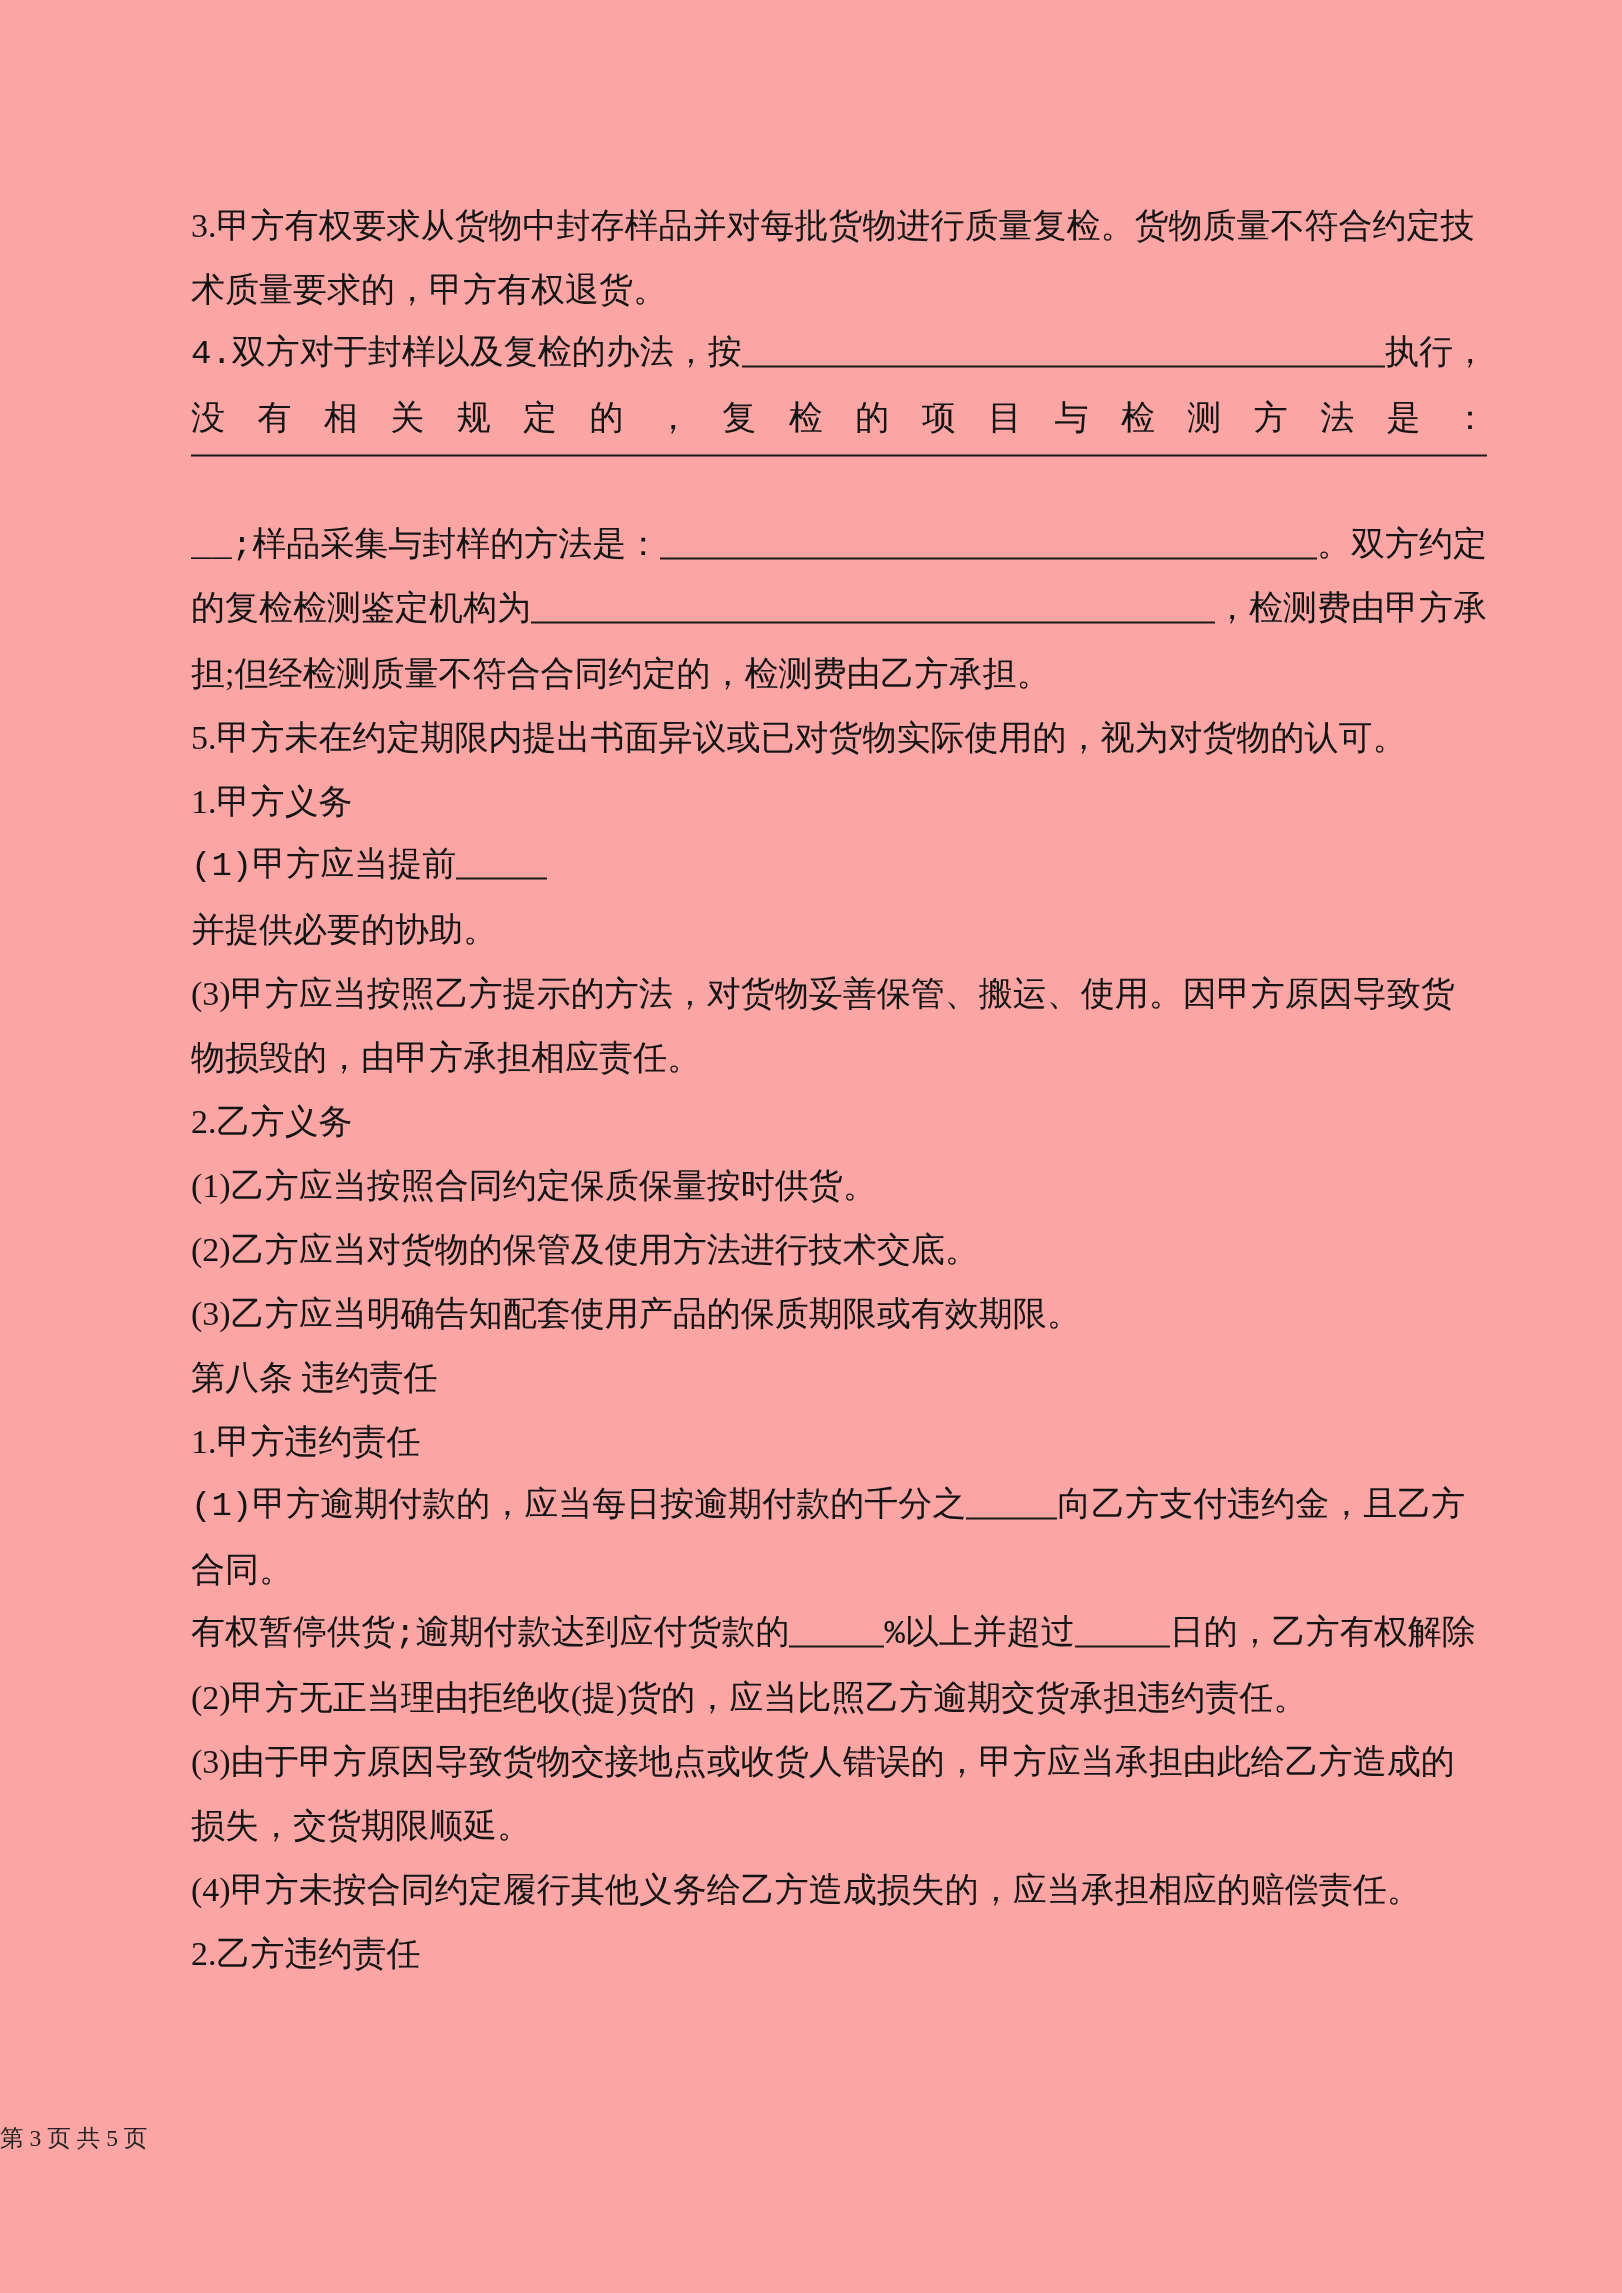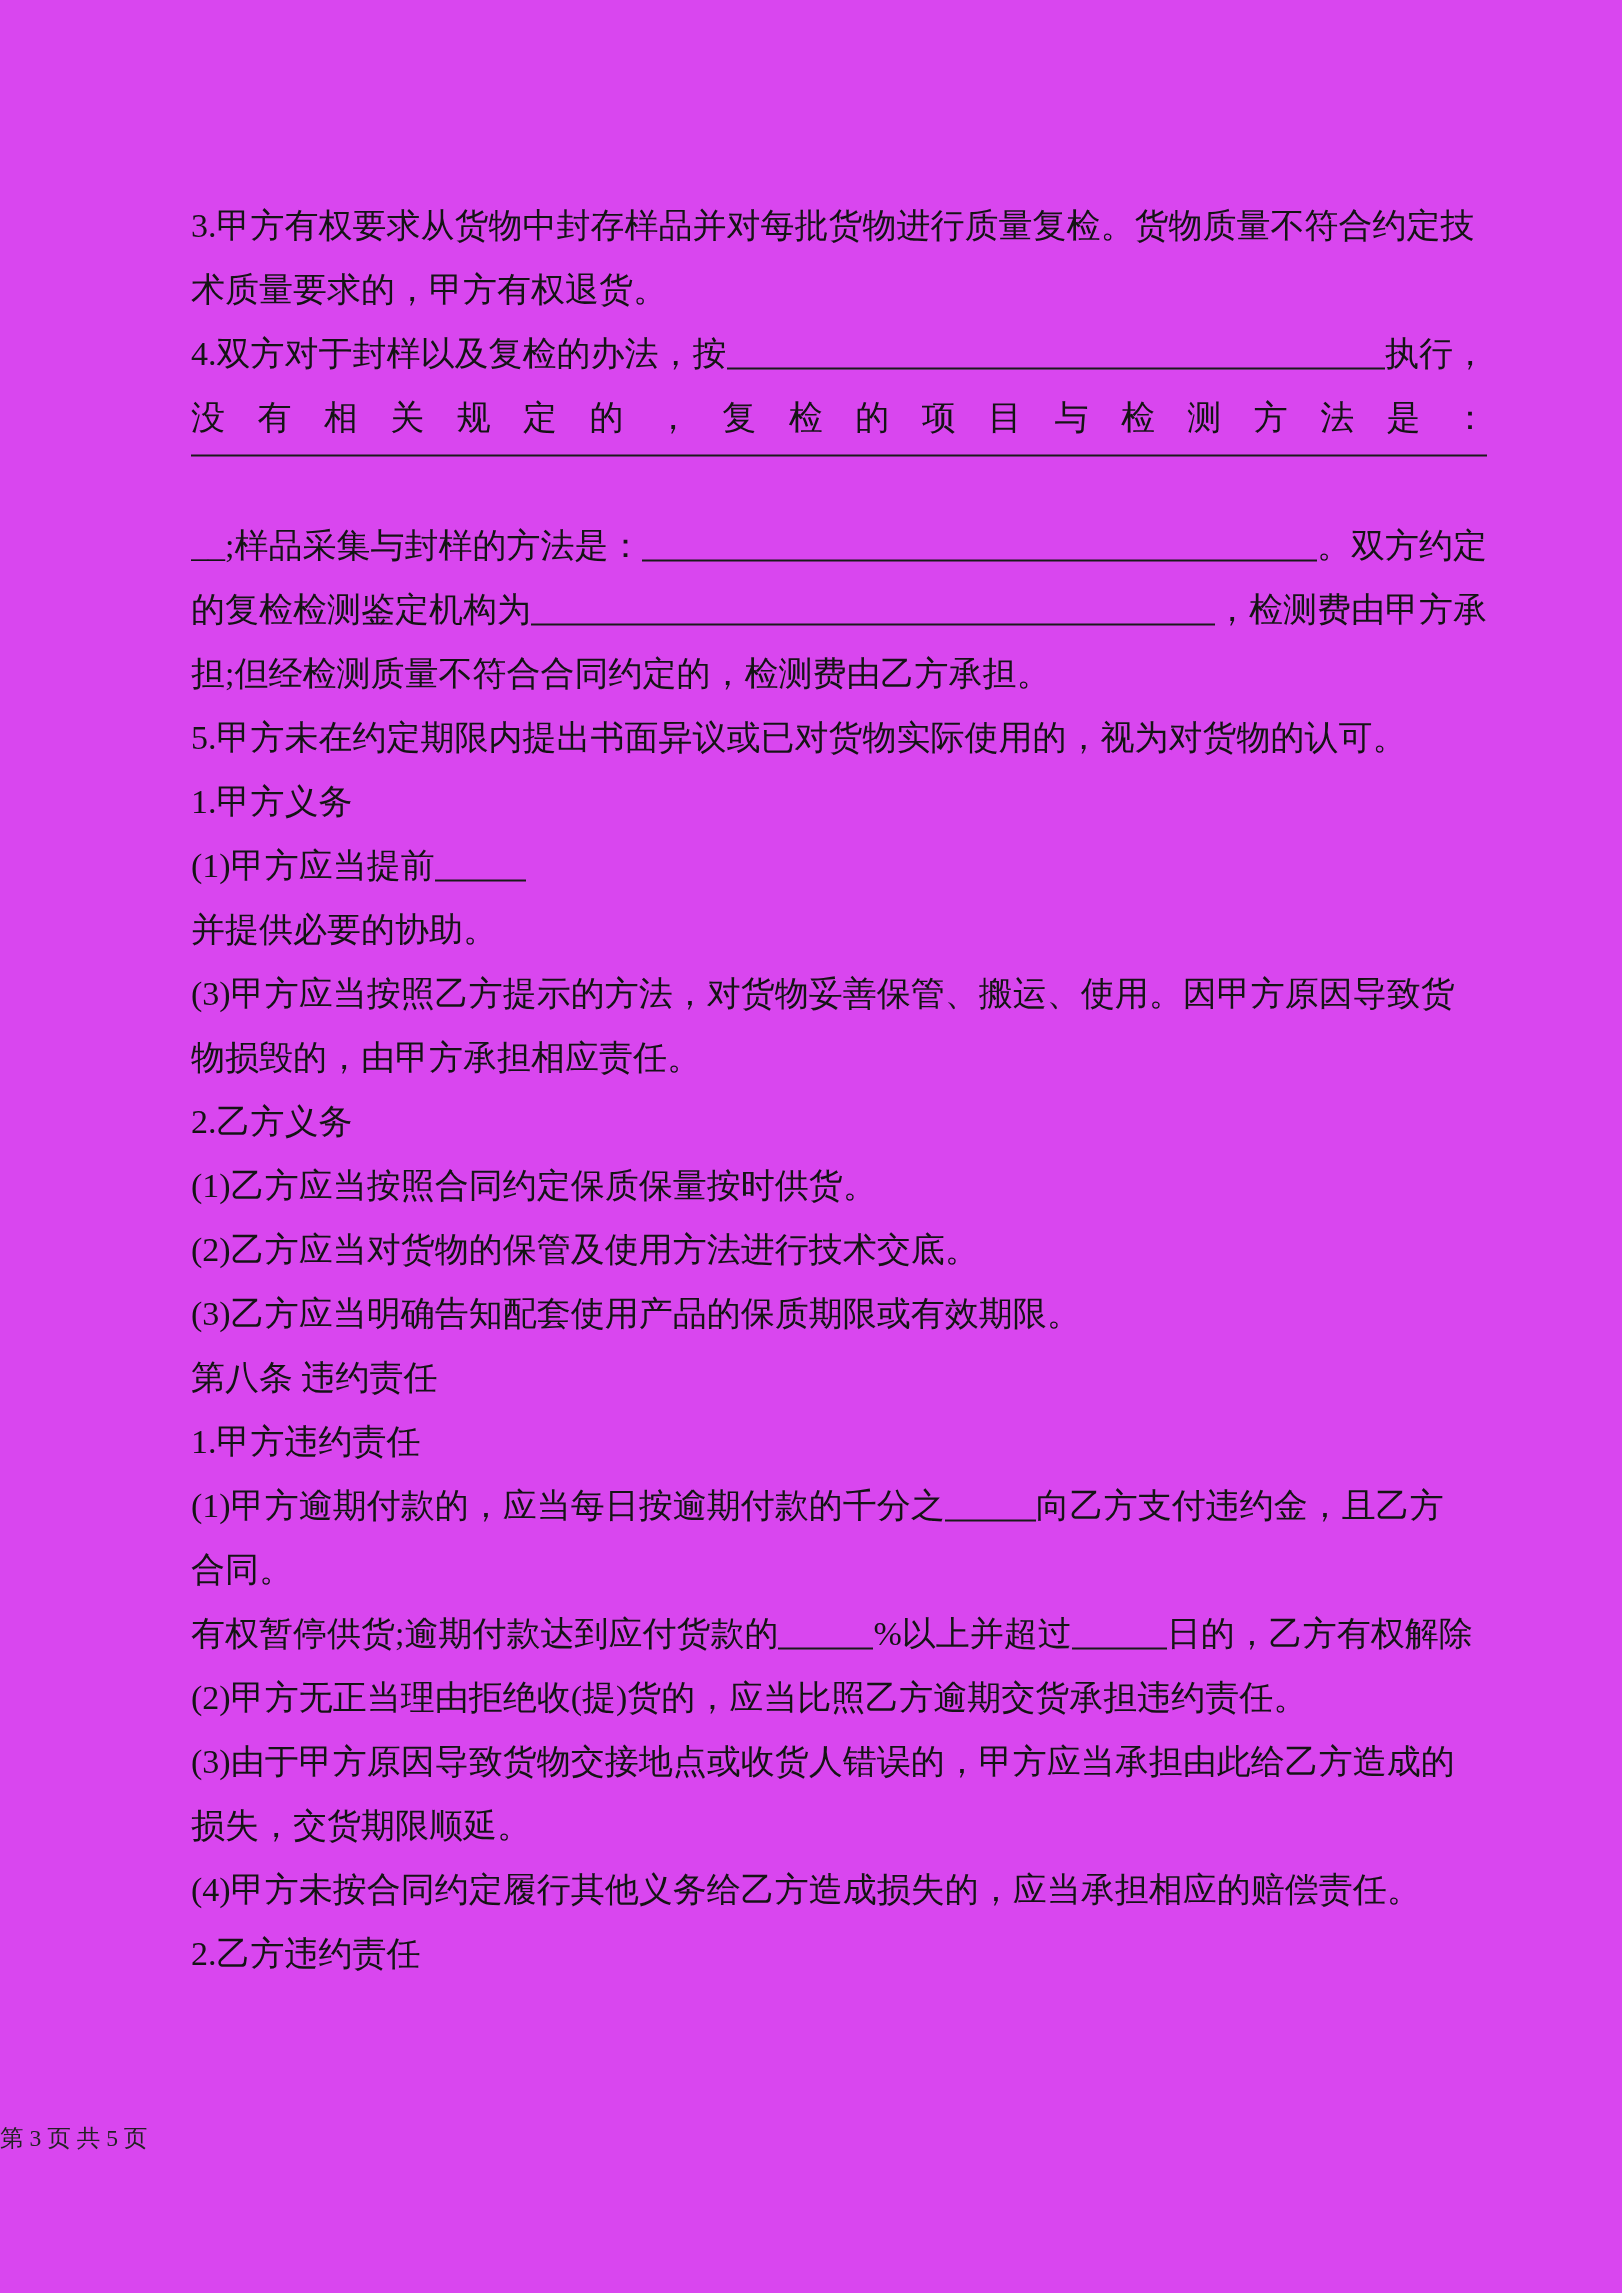--- a/index.html
+++ b/index.html
@@ -1,32 +1,32 @@
 <!DOCTYPE html>
 <html style="font-size:14.5px"><head>
 <meta charset="utf-8">
 <style>
   html,body{margin:0;padding:0;background:#ffffff;}
   .page{
     position:relative;
     width:1623px;height:2294px;
-    background:#d946ef;
+    background:#fca5a5;
     font-family:"Liberation Serif","DejaVu Serif",serif;
     color:#141414;
     overflow:hidden;
   }
   .content{position:absolute;left:191px;top:194px;width:1296px;}
   .line{
     height:64px;line-height:64px;
     font-size:34px;
     white-space:nowrap;
     overflow:hidden;
   }
   .flexline{display:flex;align-items:baseline;}
-  .flexline .seg{flex:0 0 auto;}
+  .flexline .seg{flex:0 0 auto;font-family:Liberation Mono, monospace;}
   .blank{
     display:block;height:0;
     border-bottom:2.3px solid #1a1a1a;
     transform:translateY(4.5px);
   }
   .fill{flex:1 1 auto;min-width:27px;}
   .w100{flex:0 0 91px;width:91px;}
   .w105{flex:0 0 95px;width:95px;}
   .stretch{text-align:justify;text-align-last:justify;white-space:normal;}
   .footer{

